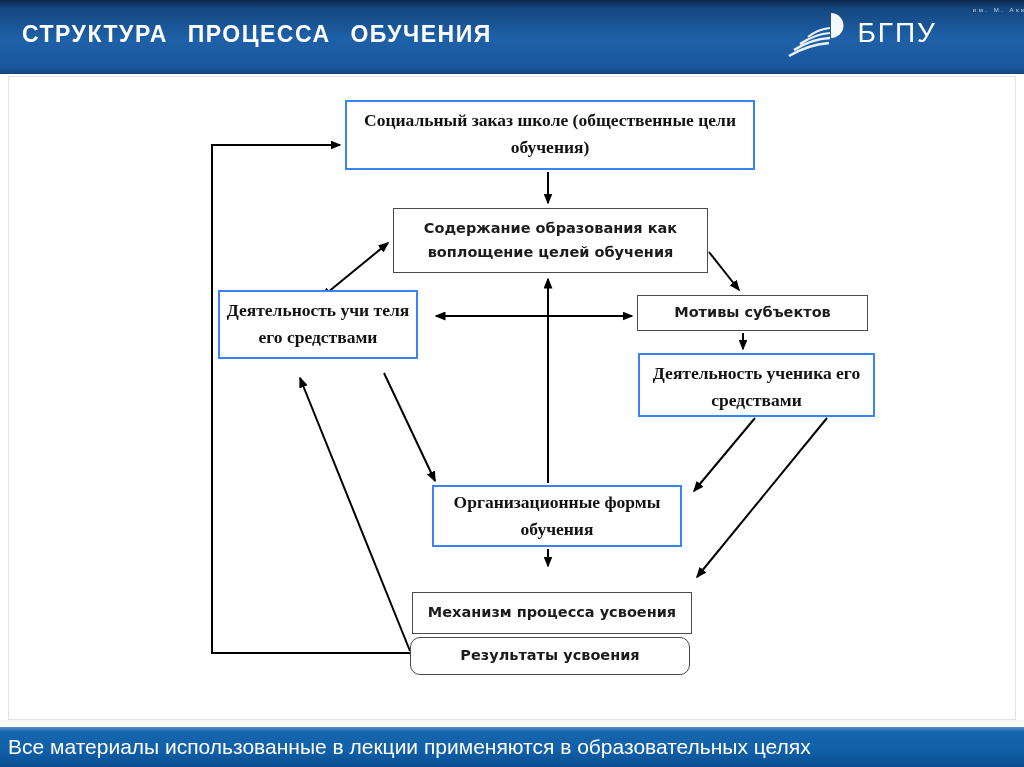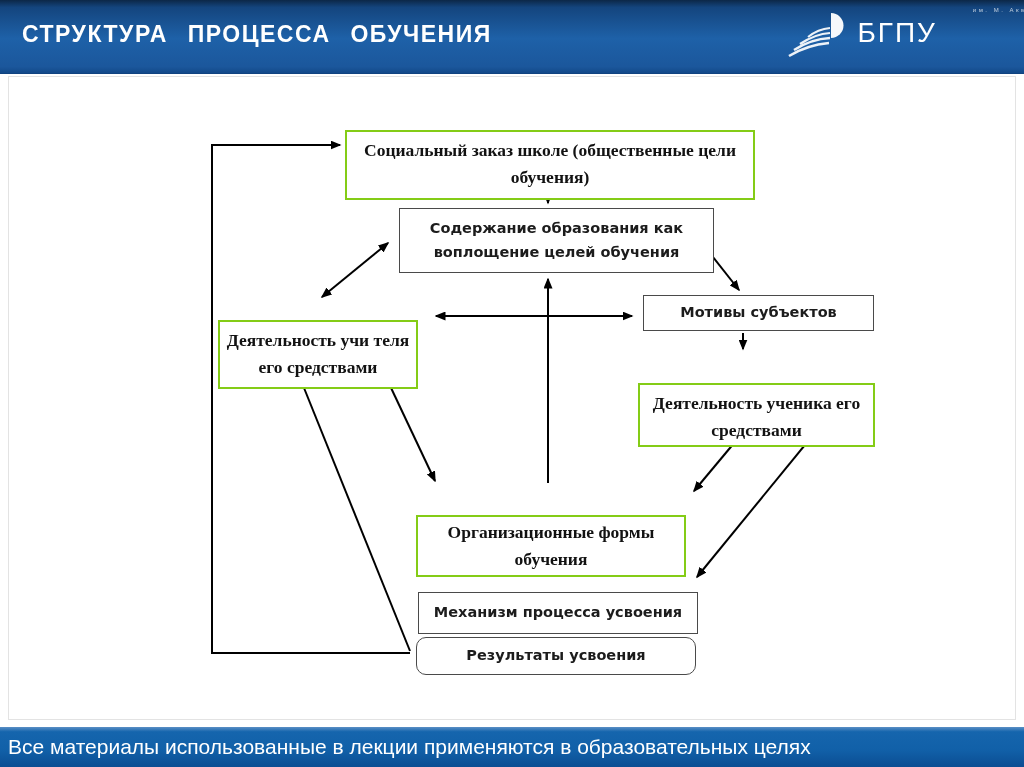--- a/index.html
+++ b/index.html
@@ -35,32 +35,32 @@
     border:1px solid #e3e3e3;background:#ffffff;z-index:0;
   }
   
   .arrows{position:absolute;left:0;top:0;z-index:1;}
   .dbox{
     position:absolute;background:#ffffff;z-index:2;box-sizing:border-box;
     display:flex;justify-content:center;text-align:center;color:#121212;
   }
   .box-serif{
     font-family:"Liberation Serif","DejaVu Serif",serif;font-weight:bold;font-size:17.5px;
-    border:2px solid #84cc16;line-height:1.55;align-items:flex-start;padding-top:5px;margin-top:30px;
+    border:2px solid #3b82f6;line-height:1.55;align-items:flex-start;padding-top:5px;
   }
   .box-sans{
     font-family:"DejaVu Sans","Liberation Sans",sans-serif;font-weight:bold;font-size:14.5px;
-    border:1px solid #4a4a4a;line-height:1.6;align-items:center;color:#1c1c1c;margin-left:6px;
+    border:1px solid #4a4a4a;line-height:1.6;align-items:center;color:#1c1c1c;
   }
   #box-social{left:345px;top:100px;width:410px;height:70px;}
   #box-content{left:393px;top:208px;width:315px;height:65px;align-items:center;}
   #box-teacher{left:218px;top:290px;width:200px;height:69px;}
   #box-motives{left:637px;top:295px;width:231px;height:36px;}
   #box-student{left:638px;top:353px;width:237px;height:64px;}
-  #box-orgforms{left:416px;top:485px;width:270px;height:62px;align-items:center;padding-top:0;}
+  #box-orgforms{left:432px;top:485px;width:250px;height:62px;align-items:center;padding-top:0;}
   #box-mechanism{left:412px;top:592px;width:280px;height:42px;}
   #box-results{left:410px;top:637px;width:280px;height:38px;border-radius:10px;}
   
   .footer{
     position:absolute;left:0;top:727px;width:1024px;height:40px;
     background:linear-gradient(180deg,#5a8fc5 0%,#1565ad 12%,#1160a8 58%,#0b4d92 100%);
     z-index:3;
   }
   .footer-text{
     color:#ffffff;font-size:21px;line-height:40px;padding-left:8px;

